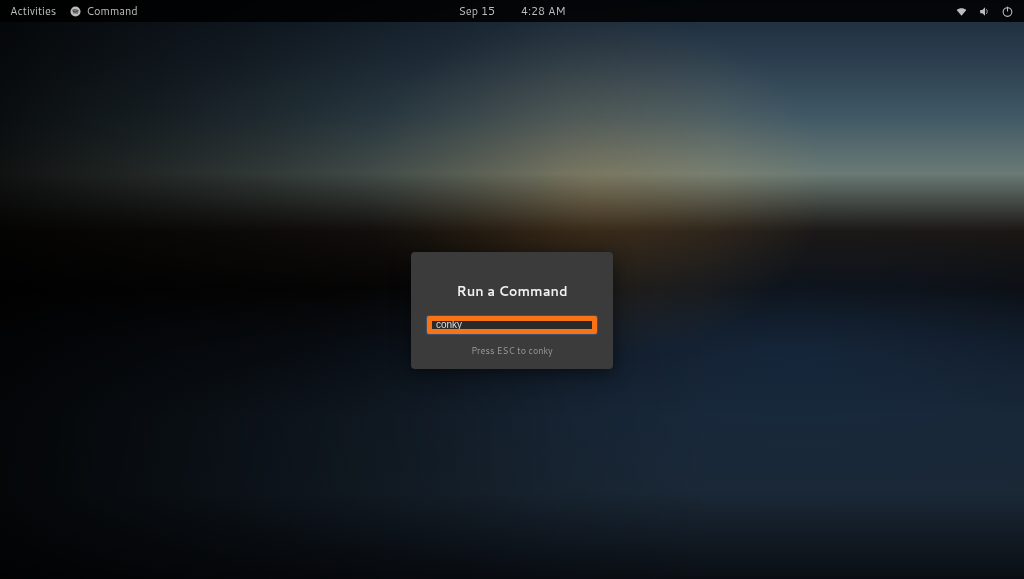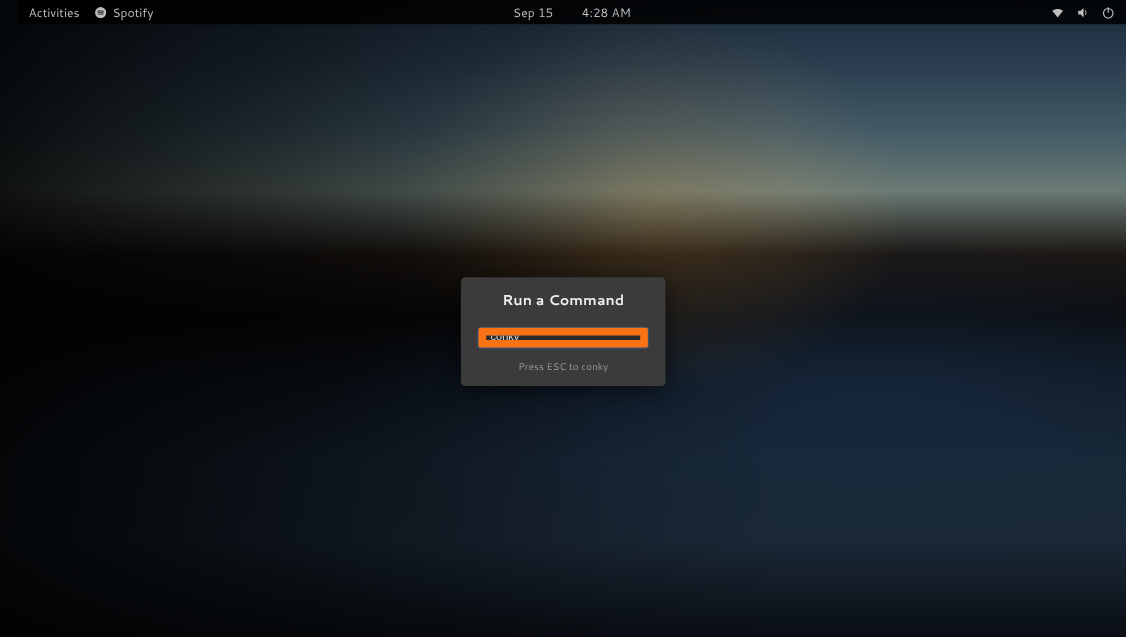--- a/index.html
+++ b/index.html
@@ -36,21 +36,21 @@
     }
     .darken-left {
       position: absolute;
       inset: 0;
       background: linear-gradient(to right, rgba(0,0,0,0.85) 0%, rgba(0,0,0,0.55) 25%, rgba(0,0,0,0.12) 55%, rgba(0,0,0,0) 70%);
       pointer-events: none;
     }
     .topbar {
       position: absolute;
       top: 0;
-      left: 16px;
+      left: 0;
       right: 0;
       height: 22px;
       background: rgba(0,0,0,0.85);
       display: flex;
       align-items: center;
       color: #bcbcbc;
       font-size: 11px;
       padding: 0 10px;
       z-index: 10;
     }
@@ -82,40 +82,40 @@
       align-items: center;
       justify-content: center;
     }
     .spotify-icon svg { width: 11px; height: 11px; }
     .sys-icon svg { width: 13px; height: 13px; }
     .dialog {
       position: absolute;
       top: 252px;
       left: 50%;
       transform: translateX(-50%);
-      width: 186px;
+      width: 202px;
       background: #3b3b3b;
       border-radius: 4px;
-      padding: 12px 16px 12px;
+      padding: 30px 16px 12px;
       z-index: 20;
       box-shadow: 0 4px 18px rgba(0,0,0,0.5);
       color: #eee;
       text-align: center;
     }
     .dialog-title {
       font-size: 13px;
       font-weight: bold;
       color: #f2f2f2;
       margin-bottom: 10px;
     }
     .dialog-input {
       width: 100%;
       height: 18px;
       background: #2a2a2a;
-      border: 7px solid #f97316;
+      border: 5px solid #f97316;
       border-radius: 2px;
       color: #ddd;
       font-size: 10px;
       padding: 0 4px;
       outline: none;
       box-shadow: 0 0 0 1px rgba(59,111,176,0.45);
     }
     .dialog-hint {
       font-size: 9px;
       color: #999;
@@ -133,21 +133,21 @@
       <div class="topbar-item">
         <span>Activities</span>
       </div>
       <div class="topbar-item">
         <span class="icon spotify-icon">
           <svg viewBox="0 0 24 24" fill="#bcbcbc">
               <circle cx="12" cy="12" r="11"></circle>
               <path d="M6 9c4-1 9-1 12 1M7 12c3-.8 7-.8 10 .8M8 15c2-.6 5-.6 8 .6" stroke="#000" stroke-width="1.6" stroke-linecap="round" fill="none"></path>
             </svg>
         </span>
-        <span>Spotify</span>
+        <span>Command</span>
       </div>
     </div>
 
     <div class="topbar-center">
       <span>Sep 15</span>
       <span>4:28 AM</span>
     </div>
 
     <div class="topbar-right">
       <span class="icon sys-icon">

